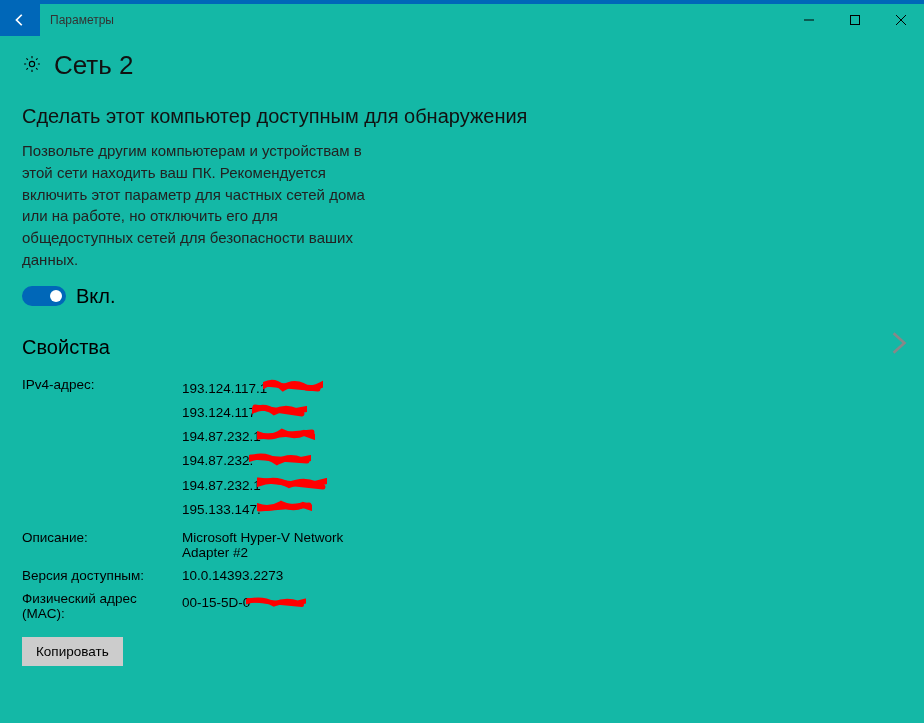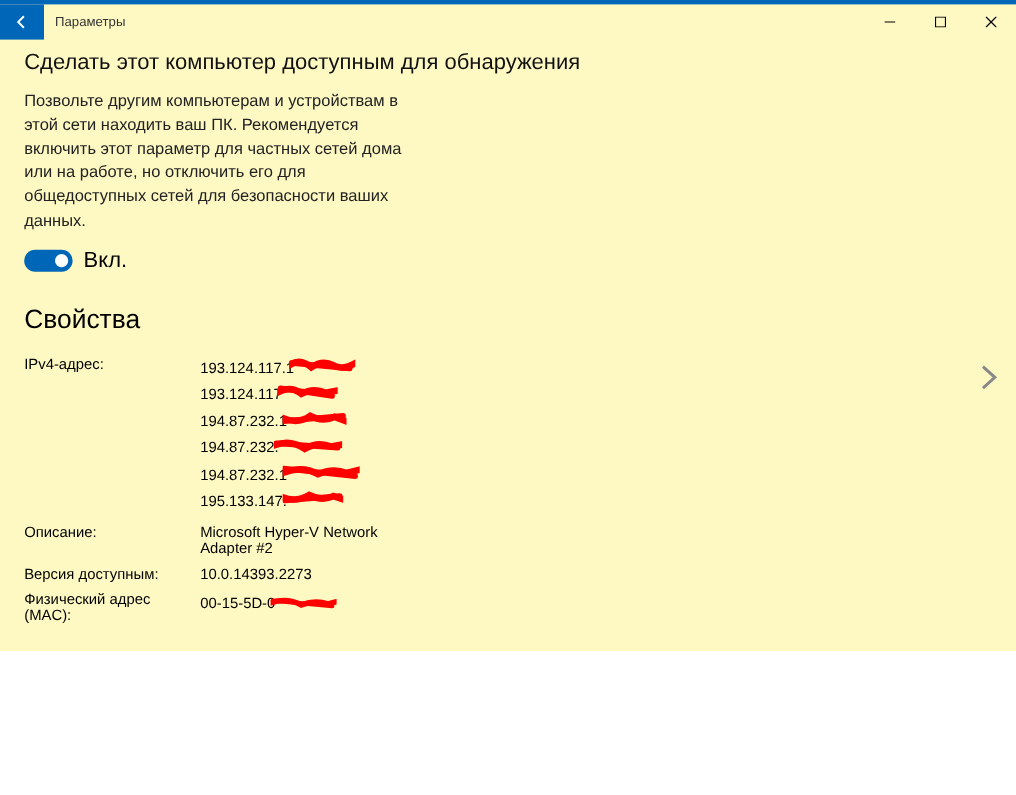--- a/index.html
+++ b/index.html
@@ -1,37 +1,37 @@
 <!DOCTYPE html>
 <html><head>
 <meta charset="utf-8">
 <style>
   html,body{margin:0;padding:0;font-family:"Segoe UI",Arial,sans-serif;background:#fff;color:#000;}
-  .window{width:924px;height:592px;position:relative;overflow:hidden;background:#fef9c3;}
+  .window{width:924px;height:723px;position:relative;overflow:hidden;background:#14b8a6;}
   .topbar{height:4px;background:#0067b8;width:100%;}
   .titlebar{height:32px;display:flex;align-items:center;position:relative;}
   .back-btn{width:40px;height:32px;background:#0067b8;display:flex;align-items:center;justify-content:center;}
   .back-btn svg{width:14px;height:14px;fill:none;stroke:#fff;stroke-width:2;}
   .title-text{margin-left:10px;font-size:12px;color:#333;}
   .win-controls{position:absolute;right:0;top:0;display:flex;}
   .win-btn{width:46px;height:32px;display:flex;align-items:center;justify-content:center;}
   .win-btn svg{width:10px;height:10px;stroke:#000;stroke-width:1;fill:none;}
   .content{padding:10px 22px;}
   .heading-row{display:flex;align-items:center;margin-top:4px;margin-bottom:24px;}
   .gear{margin-right:12px;}
   .gear svg{width:20px;height:20px;stroke:#000;stroke-width:1.3;fill:none;}
   .h1{font-size:26px;font-weight:300;color:#111;}
   .h2{font-size:20px;font-weight:400;color:#111;margin-bottom:12px;}
   .desc{font-size:15px;line-height:1.45;color:#222;max-width:360px;margin-top:8px;margin-bottom:14px;}
   .toggle-row{display:flex;align-items:center;margin-bottom:28px;}
   .toggle{width:44px;height:20px;background:#0067b8;border-radius:10px;position:relative;margin-right:10px;cursor:pointer;}
   .toggle-knob{width:12px;height:12px;background:#fff;border-radius:50%;position:absolute;top:4px;right:4px;}
   .toggle-label{font-size:20px;}
   .props-section{margin-top:20px;}
-  .props-title{font-size:24px;font-weight:400;margin-bottom:14px;}
+  .props-title{font-size:20px;font-weight:400;margin-bottom:14px;}
   .props-table{display:table;font-size:13.5px;}
   .prow{display:table-row;margin-left:44px;}
   .pcell-l{display:table-cell;width:160px;padding:4px 0;vertical-align:top;color:#000;}
   .pcell-r{display:table-cell;padding:4px 0;vertical-align:top;max-width:210px;}
   .ip-line{line-height:1.75;position:relative;white-space:nowrap;}
   .redact{display:inline-block;vertical-align:middle;margin-left:-4px;position:relative;}
   .copy-btn{margin-top:12px;background:#ccc;border:none;padding:7px 14px;font-size:13.5px;cursor:pointer;}
   .next-arrow{position:absolute;right:12px;top:330px;cursor:pointer;}
   .next-arrow svg{width:26px;height:26px;stroke:#888;stroke-width:2.5;fill:none;}
 </style>
@@ -62,20 +62,29 @@
       <div class="win-btn">
         <svg viewBox="0 0 10 10">
             <line x1="0" y1="0" x2="10" y2="10"></line>
             <line x1="10" y1="0" x2="0" y2="10"></line>
           </svg>
       </div>
     </div>
   </div>
 
   <div class="content">
+    <div class="heading-row">
+      <span class="gear">
+        <svg viewBox="0 0 24 24">
+            <circle cx="12" cy="12" r="3.2"></circle>
+            <path d="M12 2.5v2.5M12 19v2.5M21.5 12h-2.5M5 12H2.5M18.7 5.3l-1.8 1.8M7.1 16.9l-1.8 1.8M18.7 18.7l-1.8-1.8M7.1 7.1 5.3 5.3"></path>
+          </svg>
+      </span>
+      <div class="h1">Сеть  2</div>
+    </div>
 
     <div class="h2">Сделать этот компьютер доступным для обнаружения</div>
     <div class="desc">Позвольте другим компьютерам и устройствам в этой сети находить ваш ПК. Рекомендуется включить этот параметр для частных сетей дома или на работе, но отключить его для общедоступных сетей для безопасности ваших данных.</div>
     <div class="toggle-row">
       <div class="toggle">
         <div class="toggle-knob"></div>
       </div>
       <div class="toggle-label">Вкл.</div>
     </div>
 
@@ -129,20 +138,21 @@
           <div class="pcell-r">
             <span class="ip-line"><span>00-15-5D-0</span><span class="redact"><svg width="60" height="12" viewBox="0 0 60 12">
                     <path d="M0 6 Q15 1 28 8 Q40 3 52 7 L60 5" stroke="#f00" stroke-width="5" fill="none" stroke-linecap="round"></path>
                     <path d="M2 4 L56 9" stroke="#f00" stroke-width="4" stroke-linecap="round"></path>
                   </svg></span></span>
           </div>
         </div>
 
       </div>
 
+      <button class="copy-btn">Копировать</button>
     </div>
   </div>
 
   <div class="next-arrow">
     <svg viewBox="0 0 24 24">
         <path d="M7 3 L17 12 L7 21"></path>
       </svg>
   </div>
 
 </div>

